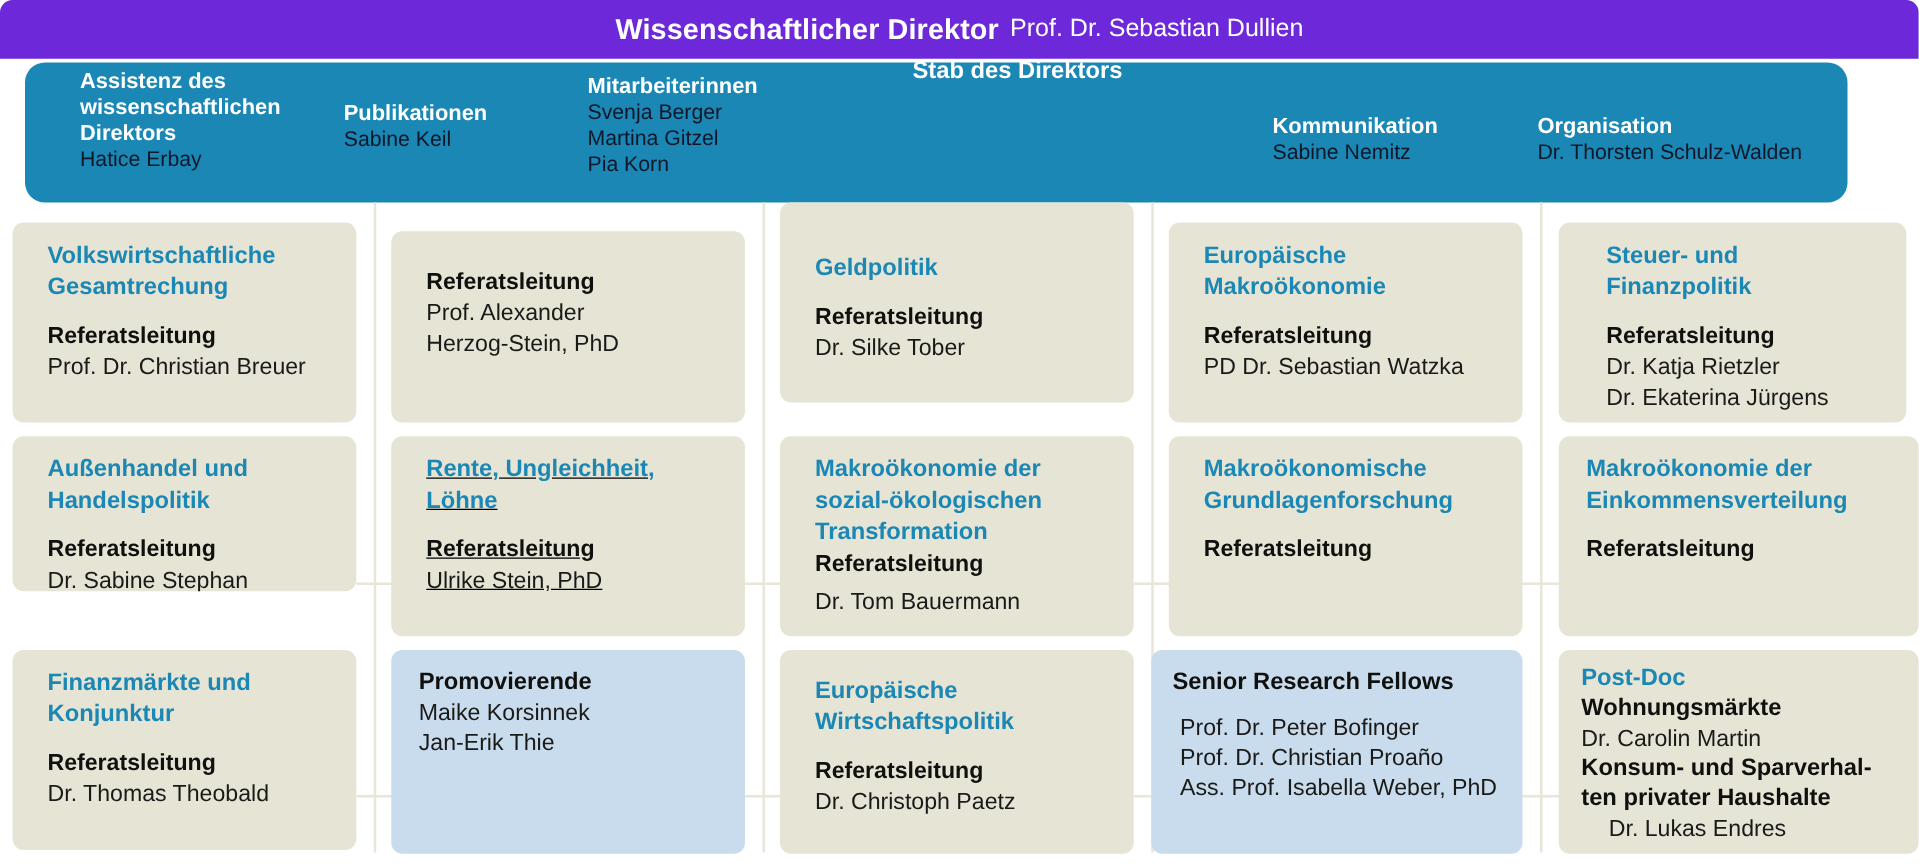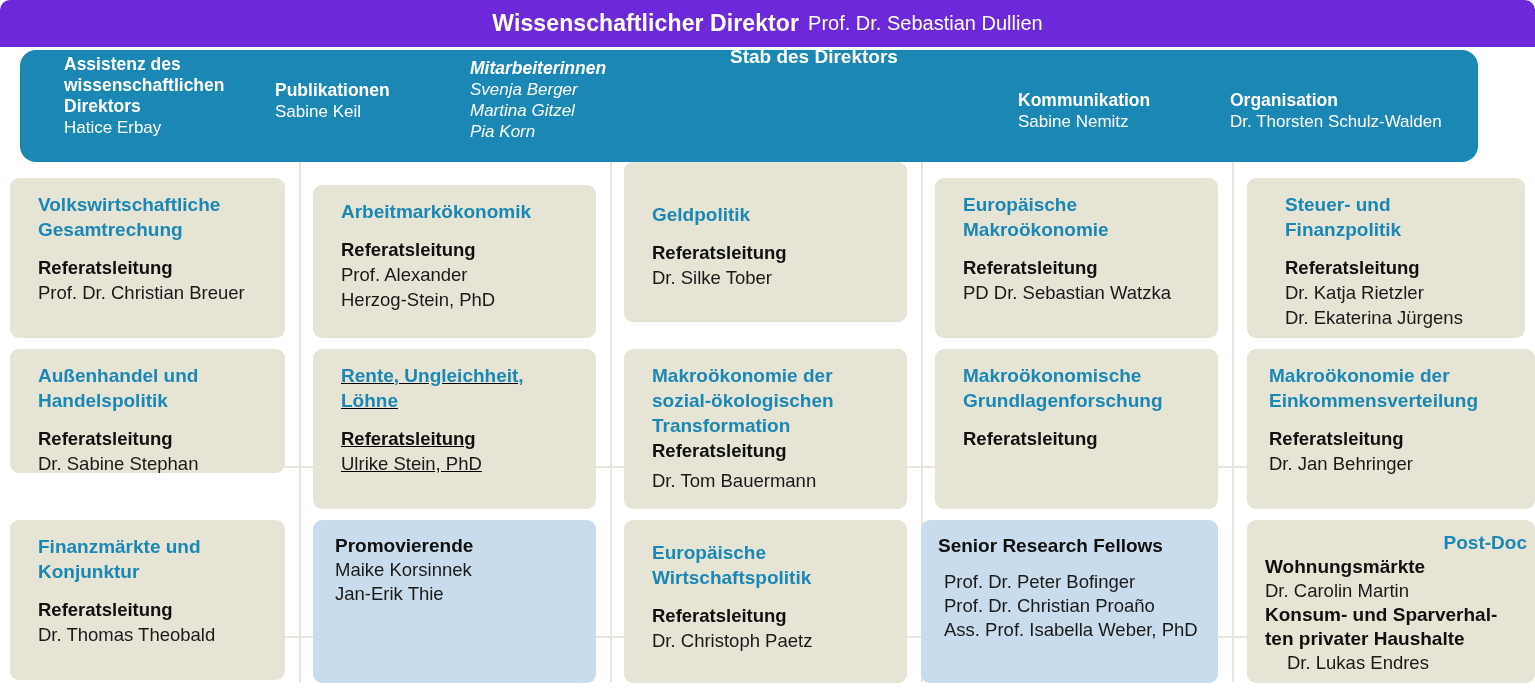--- a/index.html
+++ b/index.html
@@ -62,26 +62,26 @@
   }
   .staff-cell .s-title {
     font-size: 17.5px;
     font-weight: bold;
     line-height: 21px;
   }
   .staff-cell .s-line {
     font-size: 17px;
     font-weight: normal;
     line-height: 21px;
-    color: #ffffff;
+    color: #0f172a;
   }
 
   .staff-assistenz { left: 18px; top: 4px; width: 245px; margin-left: 26px; }
   .staff-publikationen { left: 255px; top: 30px; width: 195px; }
-  .staff-mitarbeiterinnen { left: 450px; top: 8px; width: 250px; font-style: italic; }
+  .staff-mitarbeiterinnen { left: 450px; top: 8px; width: 250px; }
   .staff-stab { left: 710px; top: -4px; width: 280px; }
   .staff-stab .s-title { font-size: 19px; }
   .staff-kommunikation { left: 998px; top: 40px; width: 205px; }
   .staff-organisation { left: 1210px; top: 40px; width: 290px; }
 
   
   .vline {
     position: absolute;
     width: 2px;
     background: #e8e6d8;
@@ -119,21 +119,21 @@
   .card .c-person {
     color: #1a1a18;
     font-size: 18.5px;
     font-weight: normal;
     line-height: 25px;
   }
   .card .c-person.gap { margin-top: 2px; }
   .card .c-gap {
     height: 12px;
   }
-  .card .c-head.center { text-align: right; }
+  .card .c-head.center { text-align: left; }
   .card .c-bold {
     color: #10100e;
     font-size: 19px;
     font-weight: bold;
     line-height: 24px;
   }
   .card .c-plain {
     color: #1a1a18;
     font-size: 18.5px;
     font-weight: normal;
@@ -216,21 +216,20 @@
   </div>
 
   <div class="card" style="left:10px; top:520px; width:275px; height:160px;">
     <div class="c-head">Finanzmärkte und</div>
     <div class="c-head">Konjunktur</div>
     <div class="c-role">Referatsleitung</div>
     <div class="c-person">Dr. Thomas Theobald</div>
   </div>
 
   <div class="card" style="left:313px; top:185px; width:283px; height:153px;">
-    <div class="c-head">Arbeitmarkökonomik</div>
     <div class="c-role">Referatsleitung</div>
     <div class="c-person">Prof. Alexander</div>
     <div class="c-person">Herzog-Stein, PhD</div>
   </div>
 
   <div class="card" style="left:313px; top:349px; width:283px; height:160px;text-decoration:underline;">
     <div class="c-head">Rente, Ungleichheit,</div>
     <div class="c-head">Löhne</div>
     <div class="c-role">Referatsleitung</div>
     <div class="c-person">Ulrike Stein, PhD</div>
@@ -289,21 +288,20 @@
     <div class="c-head">Finanzpolitik</div>
     <div class="c-role">Referatsleitung</div>
     <div class="c-person">Dr. Katja Rietzler</div>
     <div class="c-person">Dr. Ekaterina Jürgens</div>
   </div>
 
   <div class="card" style="left:1247px; top:349px; width:288px; height:160px; padding-left:22px;">
     <div class="c-head">Makroökonomie der</div>
     <div class="c-head">Einkommensverteilung</div>
     <div class="c-role">Referatsleitung</div>
-    <div class="c-person">Dr. Jan Behringer</div>
   </div>
 
   <div class="card" style="left:1247px; top:520px; width:288px; height:163px; padding:10px 8px 10px 18px;">
     <div class="c-head center">Post-Doc</div>
     <div class="c-bold">Wohnungsmärkte</div>
     <div class="c-plain">Dr. Carolin Martin</div>
     <div class="c-bold">Konsum- und Sparverhal-</div>
     <div class="c-bold">ten privater Haushalte</div>
     <div class="c-plain" style="margin-left:22px;">Dr. Lukas Endres</div>
   </div>

